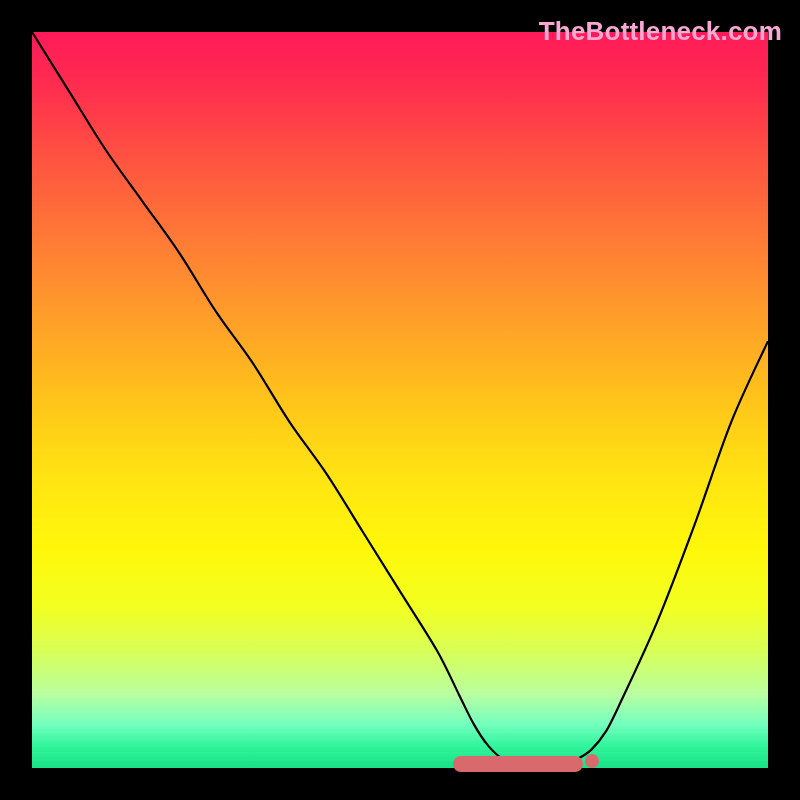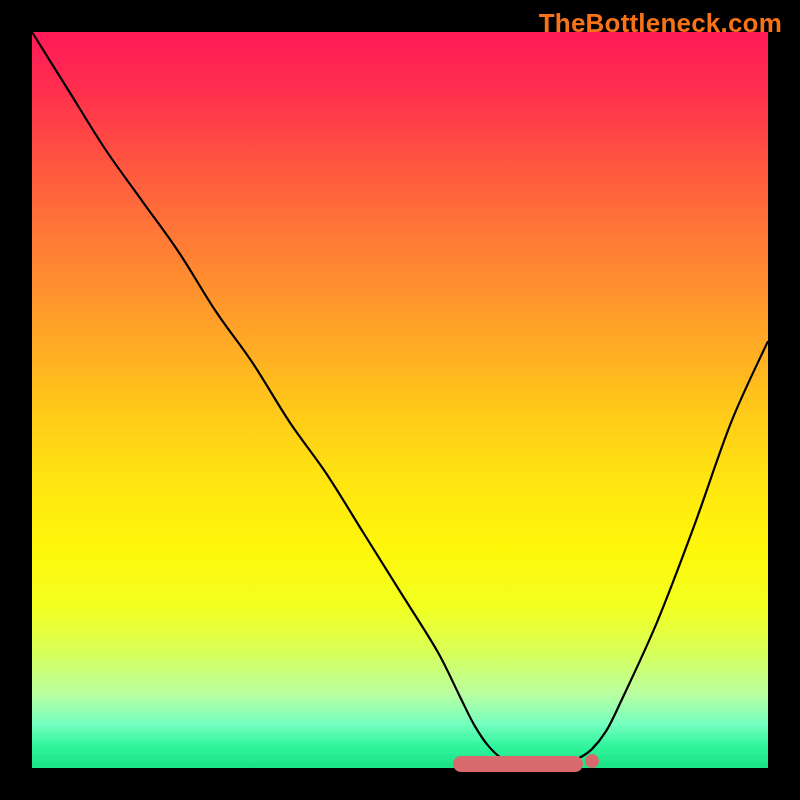--- a/index.html
+++ b/index.html
@@ -6,23 +6,23 @@
   body {
     width: 800px;
     height: 800px;
     background: #000;
     position: relative;
     overflow: hidden;
     font-family: Arial, Helvetica, sans-serif;
   }
   .watermark {
     position: absolute;
-    top: 8px;
+    top: 16px;
     right: 18px;
-    color: #f97316;
+    color: #f9a8d4;
     font-size: 26px;
     font-weight: 600;
     letter-spacing: 0.2px;
     z-index: 50;
   }
   .plot {
     position: absolute;
     left: 32px;
     top: 32px;
     width: 736px;

